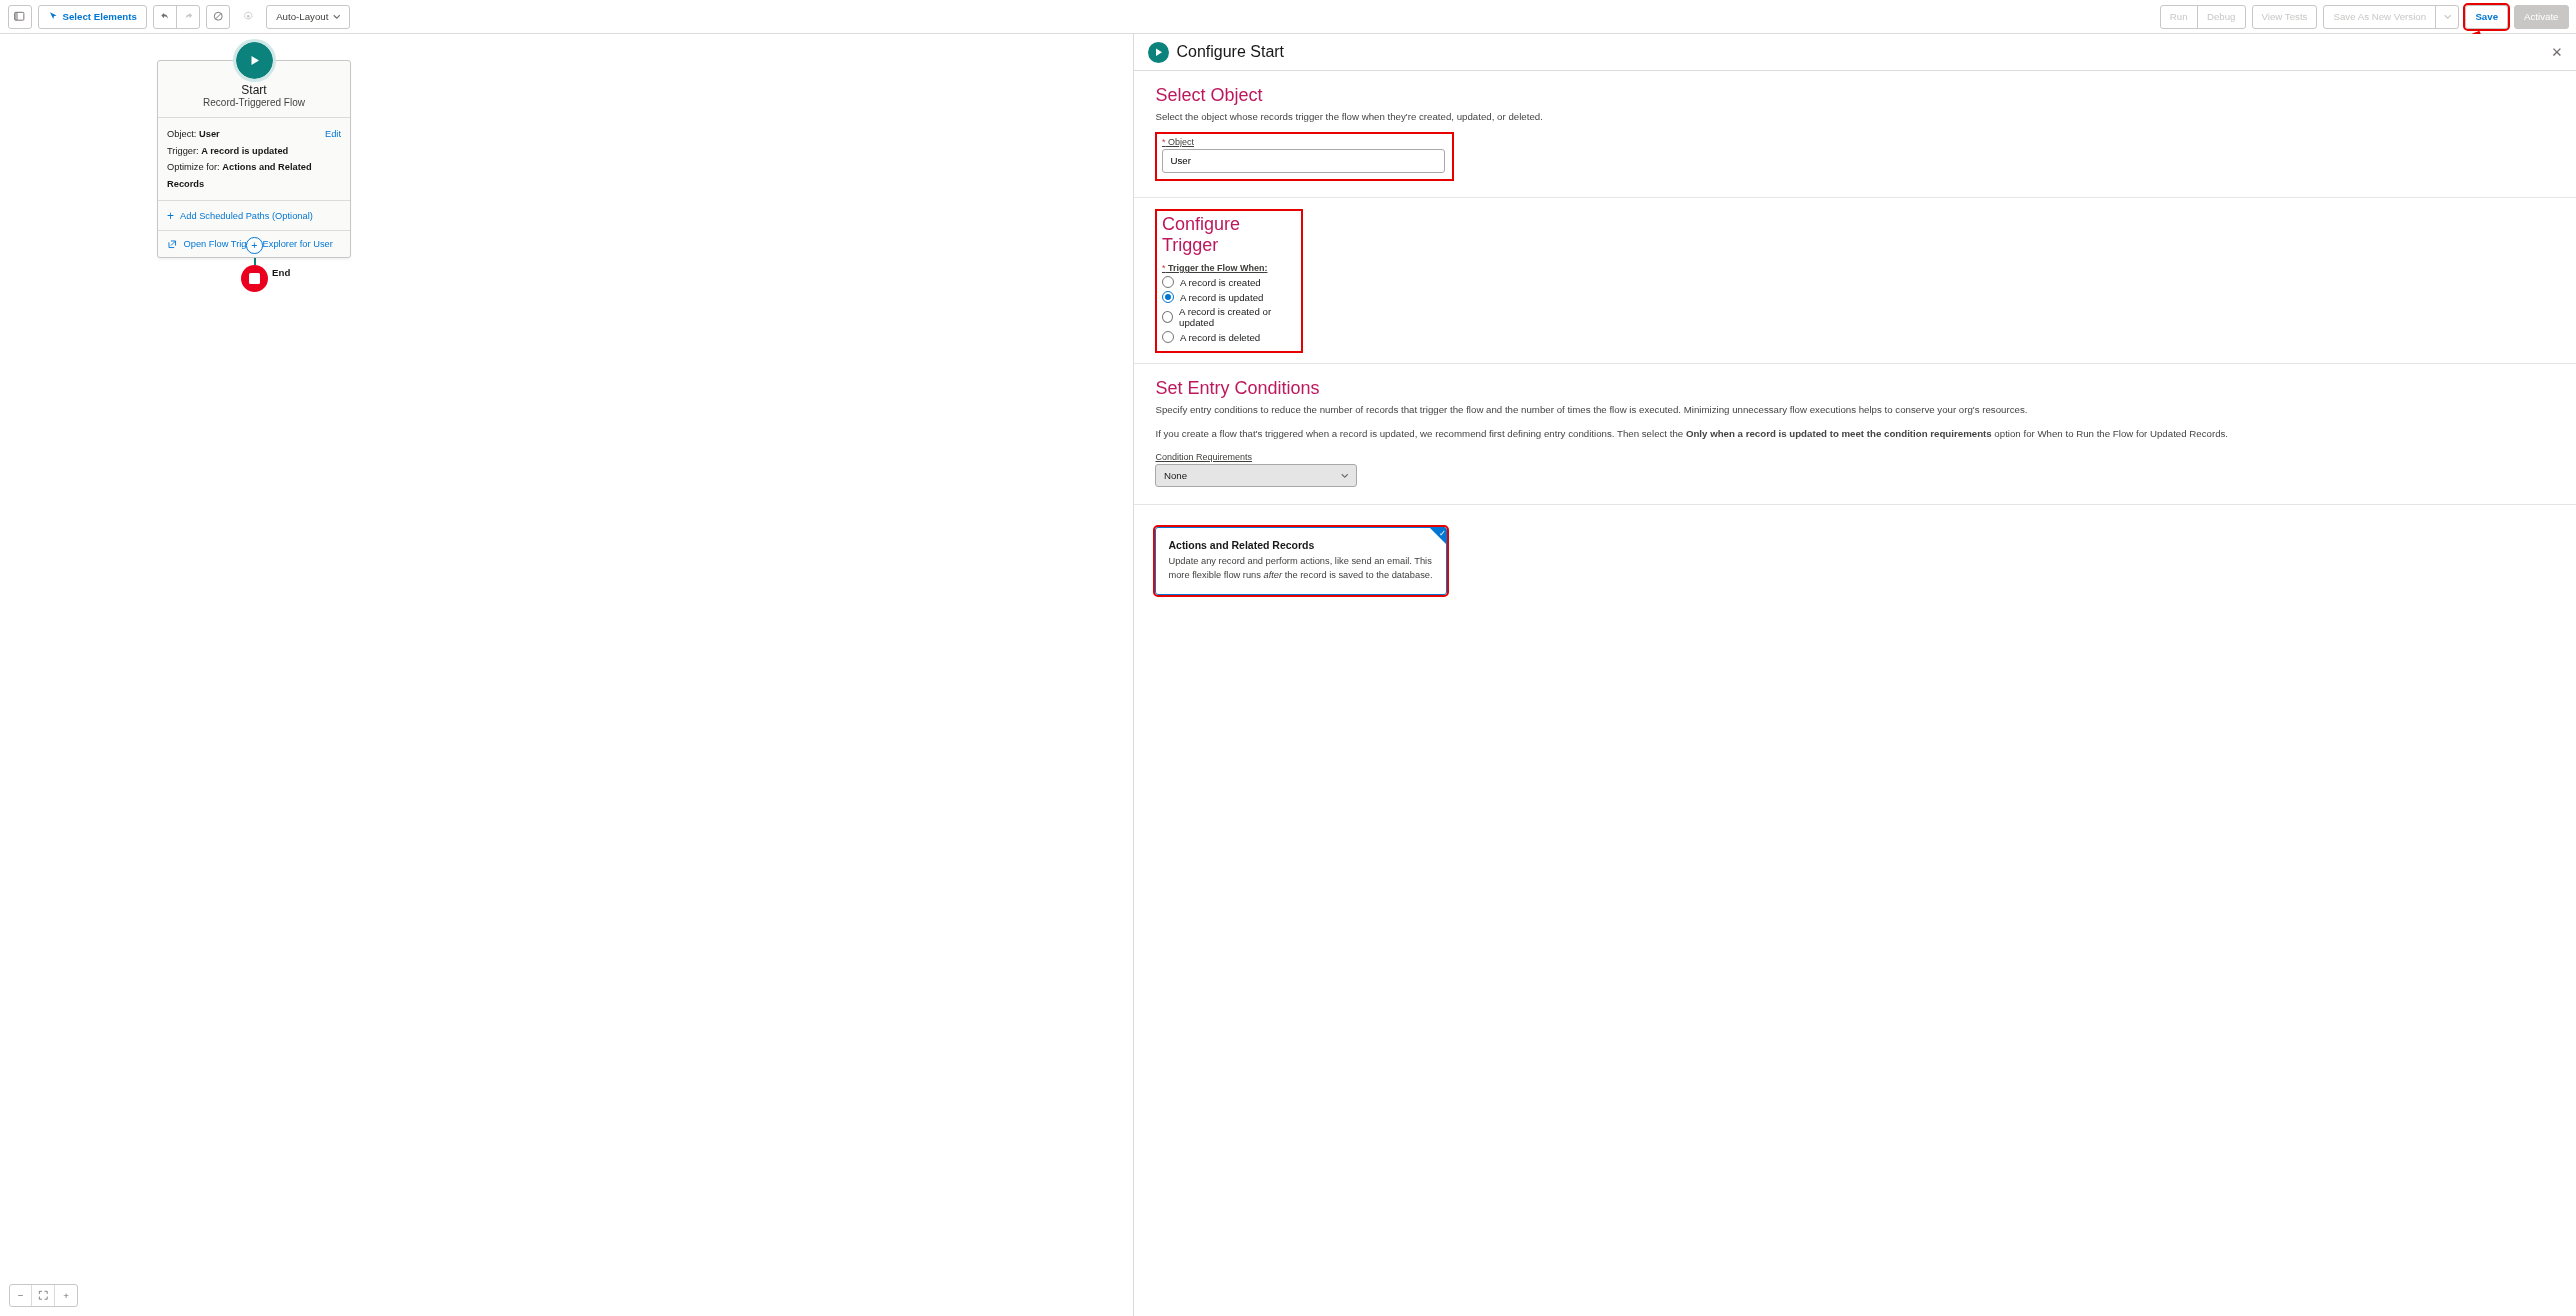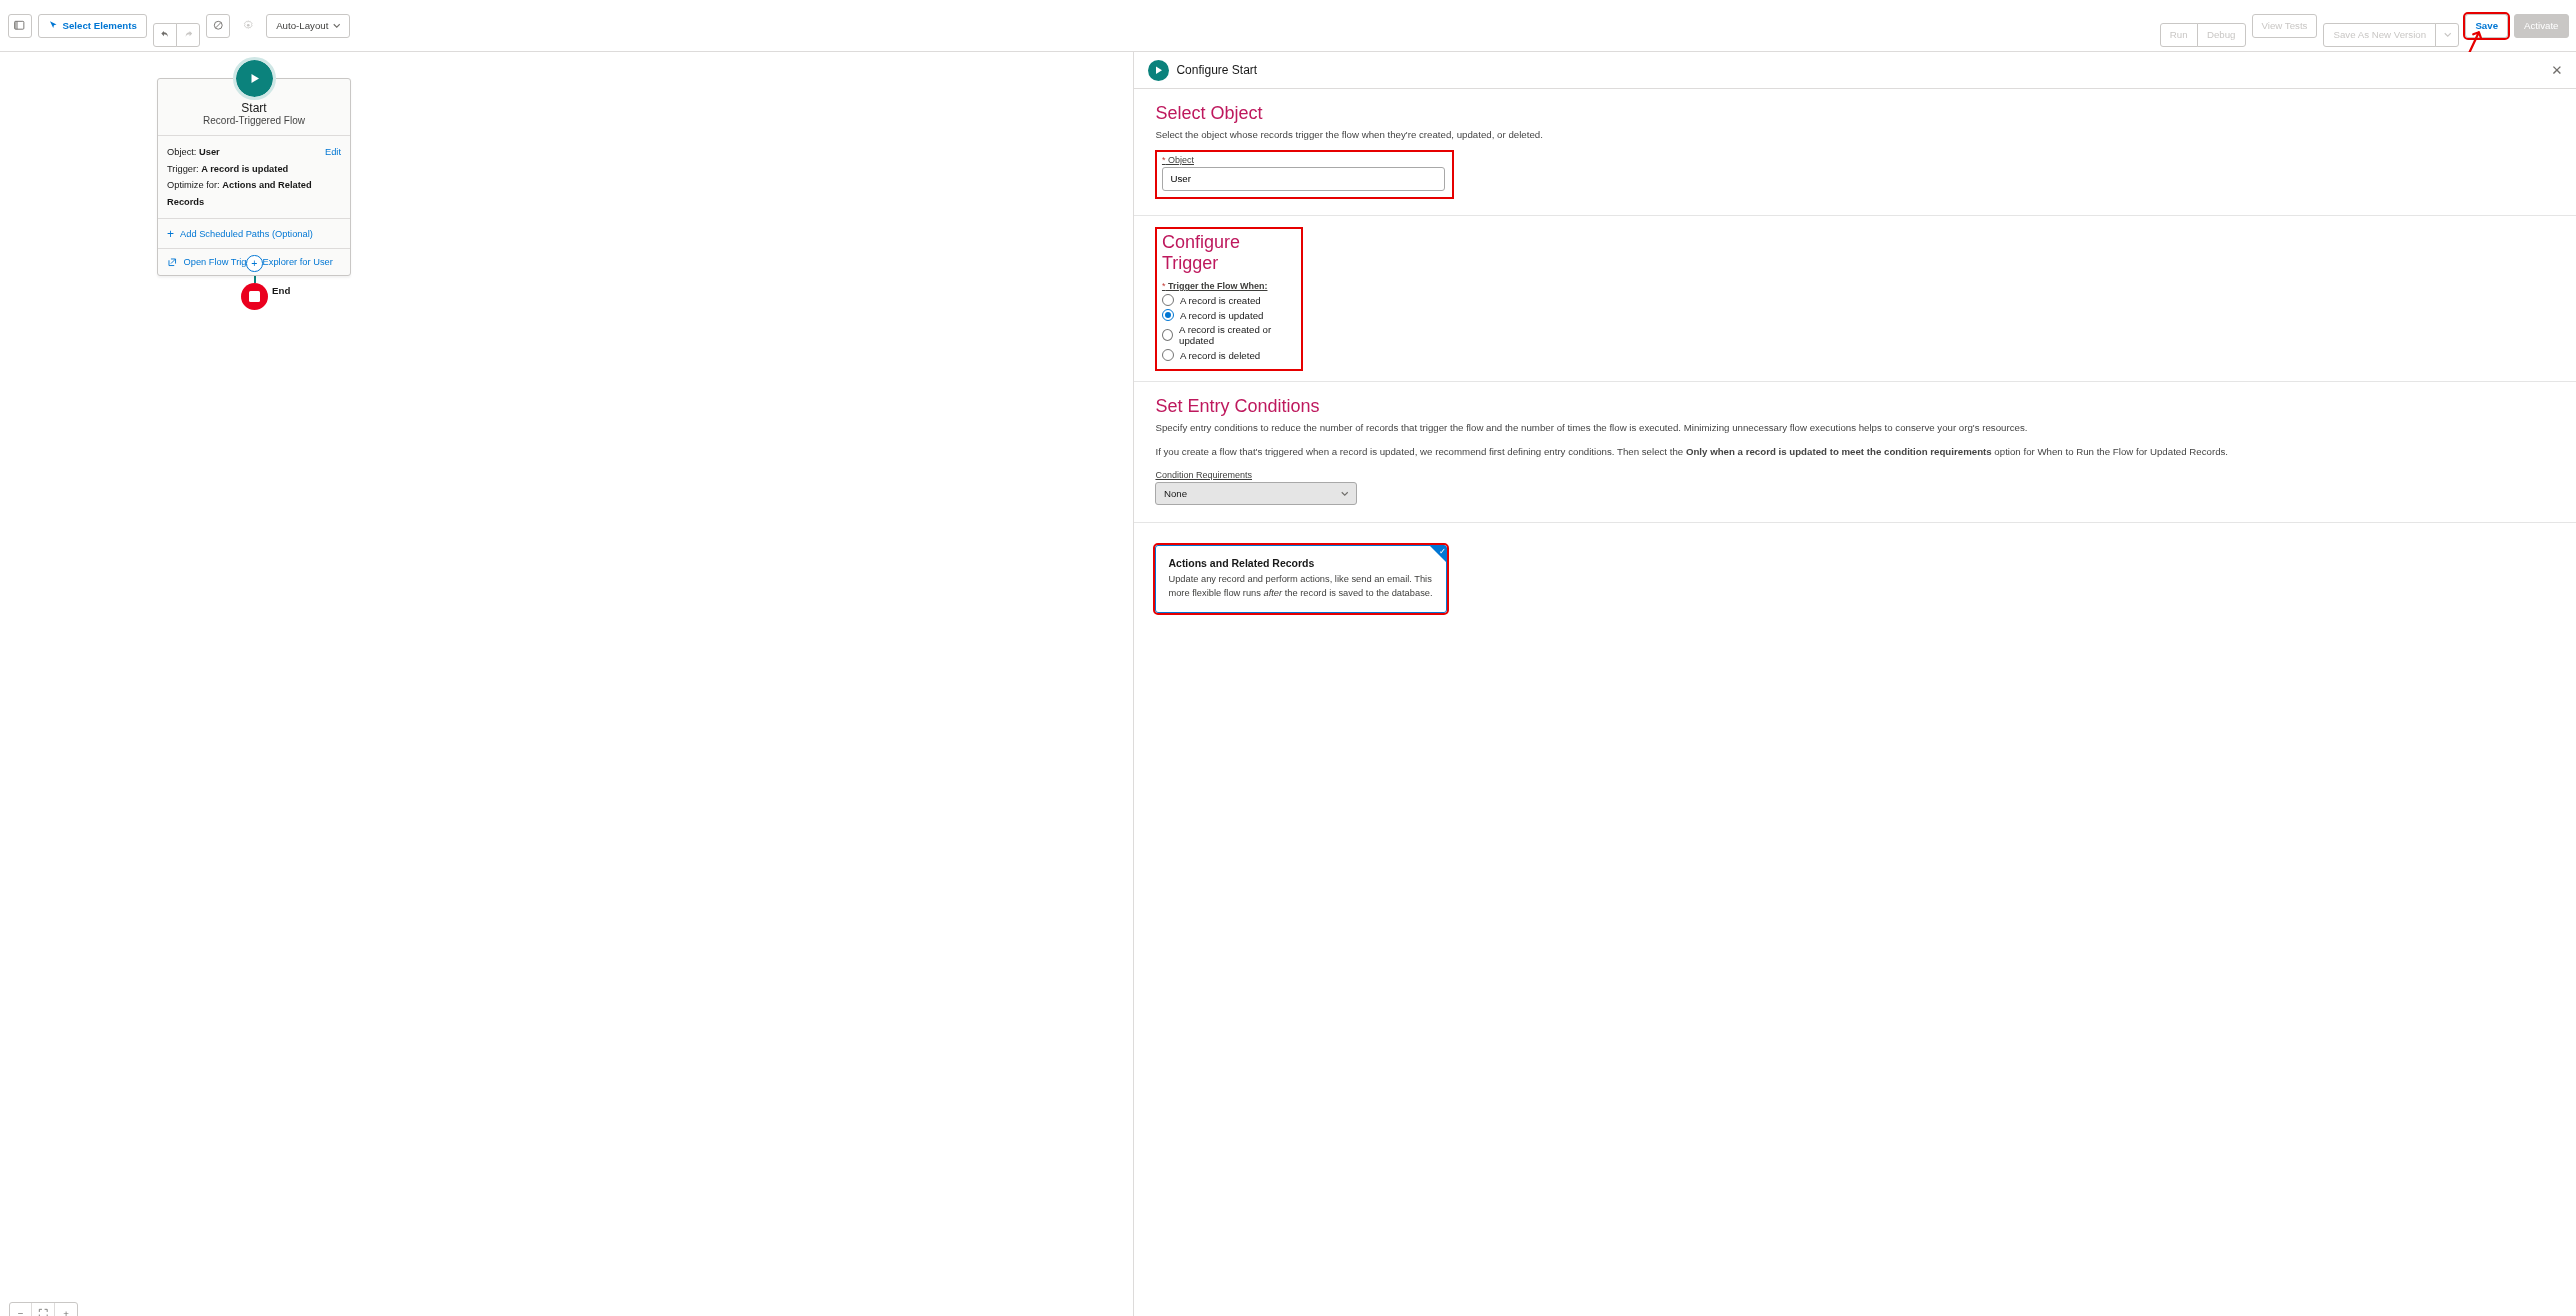--- a/index.html
+++ b/index.html
@@ -9,21 +9,21 @@
 .toolbar .left { display:flex; gap:6px; align-items:center; }
 .toolbar .right { margin-left:auto; display:flex; gap:6px; align-items:center; }
 
 .btn { border:0.7px solid #c9c7c5; background:#fff; border-radius:3px; height:24px; padding:0 9px; display:inline-flex; align-items:center; justify-content:center; color:#3e3e3c; cursor:pointer; font-size:9.7px; gap:4.5px; }
 .btn.icon-only { width:24px; padding:0; }
 .btn.disabled { color:#c9c7c5; cursor:default; }
 .btn.primary-disabled { background:#c9c7c5; color:#fff; border:0.7px solid #c9c7c5; cursor:default; }
 .btn.blue-text { color:#0176d3; font-weight:600; }
 .btn.save { color:#0176d3; font-weight:600; }
 .btn-group { display:flex; }
-.btn-group .btn { border-radius:0; margin-left:-0.7px;margin-top:18px; }
+.btn-group .btn { border-radius:0; margin-left:-0.7px; }
 .btn-group .btn:first-child { border-radius:3px 0 0 3px; margin-left:0; }
 .btn-group .btn:last-child { border-radius:0 3px 3px 0; }
 
 .red-outline { outline:2.2px solid #e60000; outline-offset:-0.7px; }
 
 .main { position:relative; height:calc(100vh - 34px); }
 
 .canvas { position:absolute; left:0; top:0; bottom:0; right:45%; overflow:hidden; }
 
 .start-node-circle { width:37px; height:37px; border-radius:50%; background:#0b827c; display:flex; align-items:center; justify-content:center; position:absolute; left:236px; top:7.5px; z-index:3; outline:3px solid #cfe7e6; }
@@ -44,21 +44,21 @@
 .end-node .inner { width:10.5px; height:10.5px; background:#fff; border-radius:1.5px; }
 .end-label { position:absolute; left:272px; top:233px; font-size:9.7px; font-weight:600; }
 
 .zoom-widget { position:absolute; left:9px; bottom:9px; display:flex; border:0.7px solid #c9c7c5; border-radius:3px; background:#fff; }
 .zoom-widget .zbtn { width:22.4px; height:21px; display:flex; align-items:center; justify-content:center; border-right:0.7px solid #dddbda; cursor:pointer; color:#706e6b;}
 .zoom-widget .zbtn:last-child { border-right:none; }
 
 .panel { position:absolute; right:0; top:0; bottom:0; width:56%; background:#fff; border-left:0.7px solid #dddbda; overflow-y:auto; }
 .panel-header { display:flex; align-items:center; padding:7.5px 13.5px; border-bottom:0.7px solid #dddbda; gap:7.5px; }
 .panel-header .icon-circle { width:21px; height:21px; border-radius:50%; background:#0b827c; display:flex; align-items:center; justify-content:center; }
-.panel-header .title { font-size:12px; font-weight:400; }
+.panel-header .title { font-size:16px; font-weight:400; }
 .panel-header .close { margin-left:auto; cursor:pointer; color:#706e6b; font-size:13.5px;}
 
 .section { padding:13.5px 21px 16.5px; border-bottom:0.7px solid #e5e5e5; }
 .section h2 { font-size:18px; font-weight:400; margin-bottom:4.5px; color:#be185d; }
 .section .desc { font-size:9.7px; color:#444; line-height:1.5; margin-bottom:7.5px; }
 .section .desc.small { margin-top:9px; }
 
 .req { color:#c23934; }
 .field-label { font-size:9px; color:#3e3e3c; margin-bottom:2.2px; display:block;text-decoration:underline; }
 .text-input { width:292px; border:0.7px solid #a8a8a8; border-radius:3px; padding:5.2px 7.5px; font-size:9.7px; background:#fff; }

